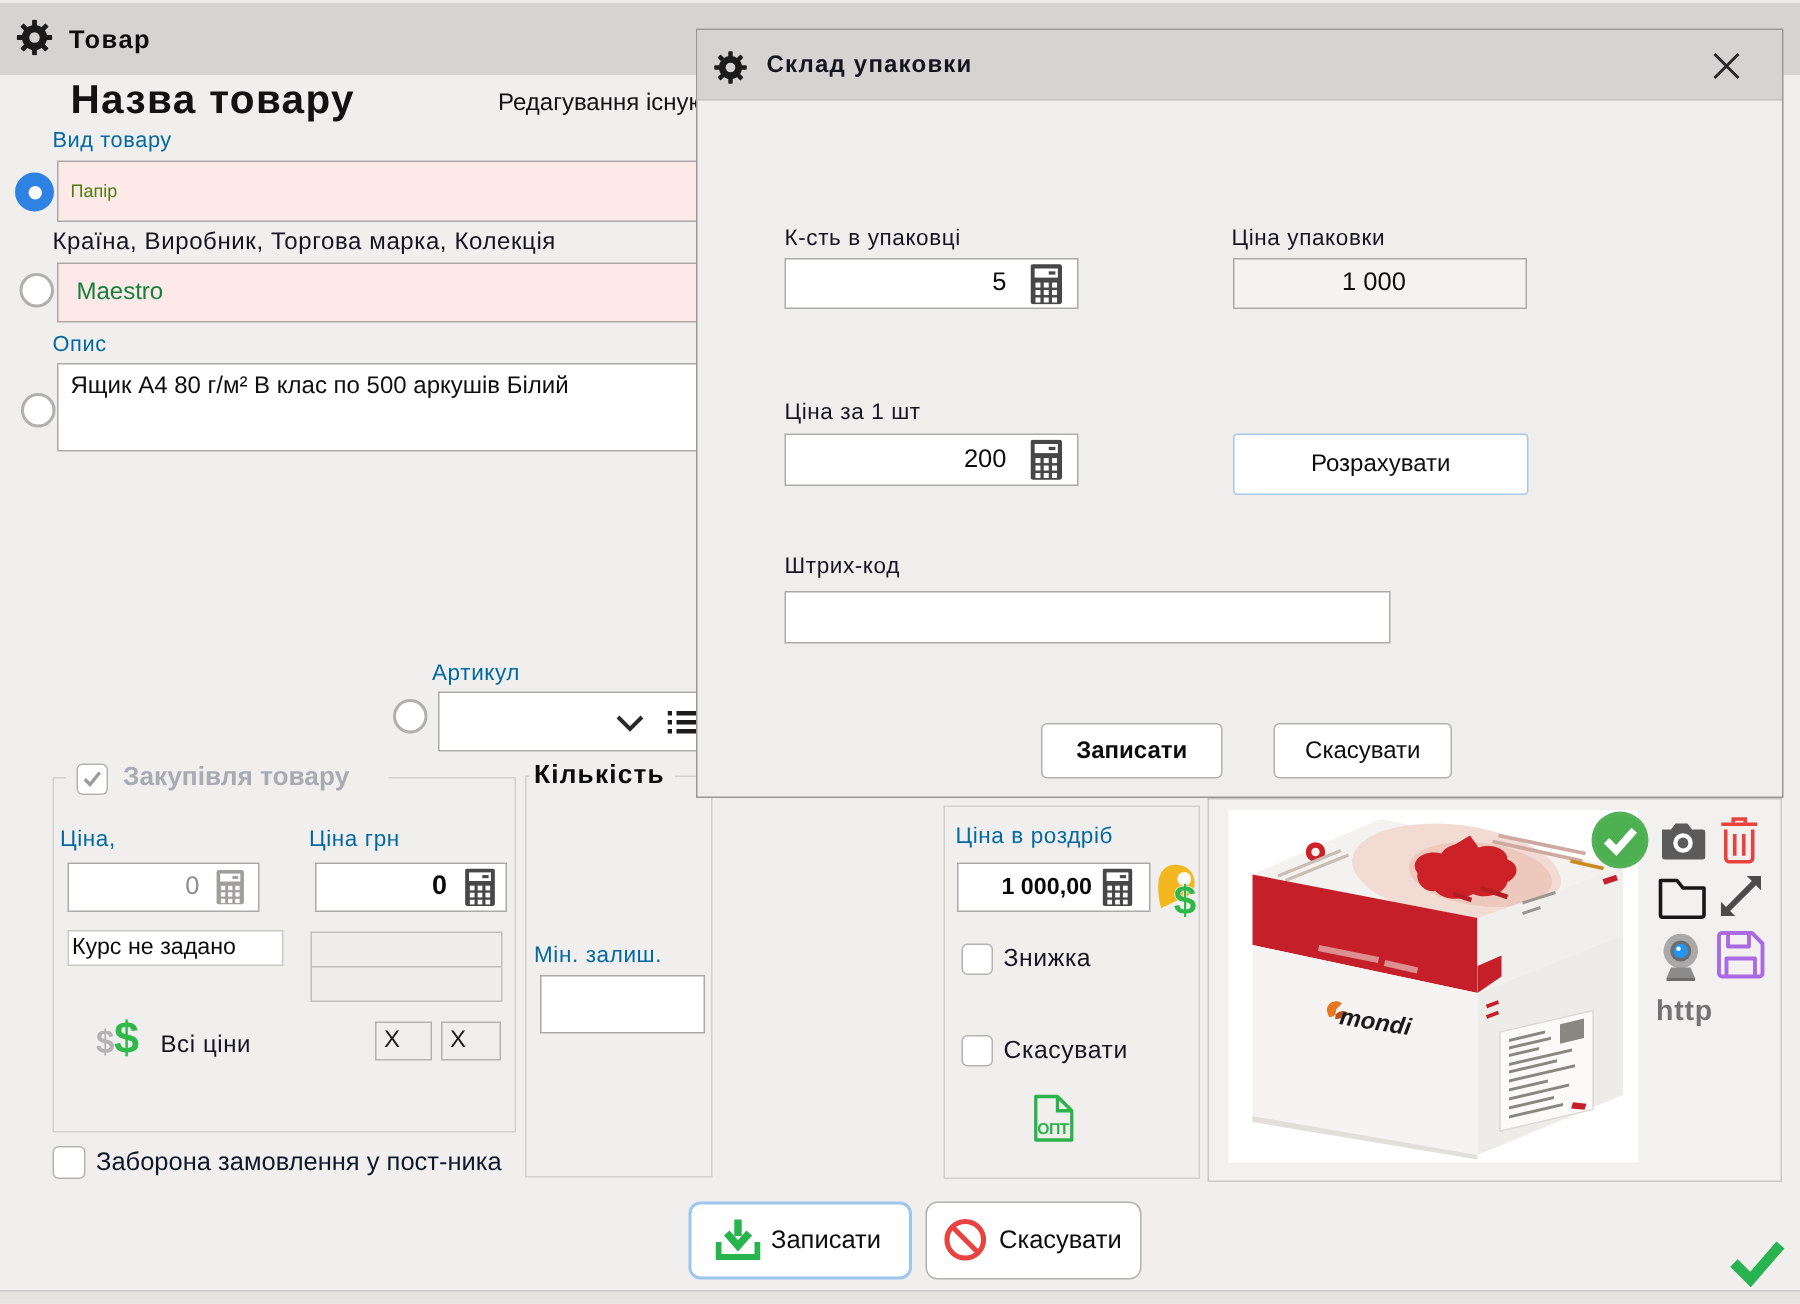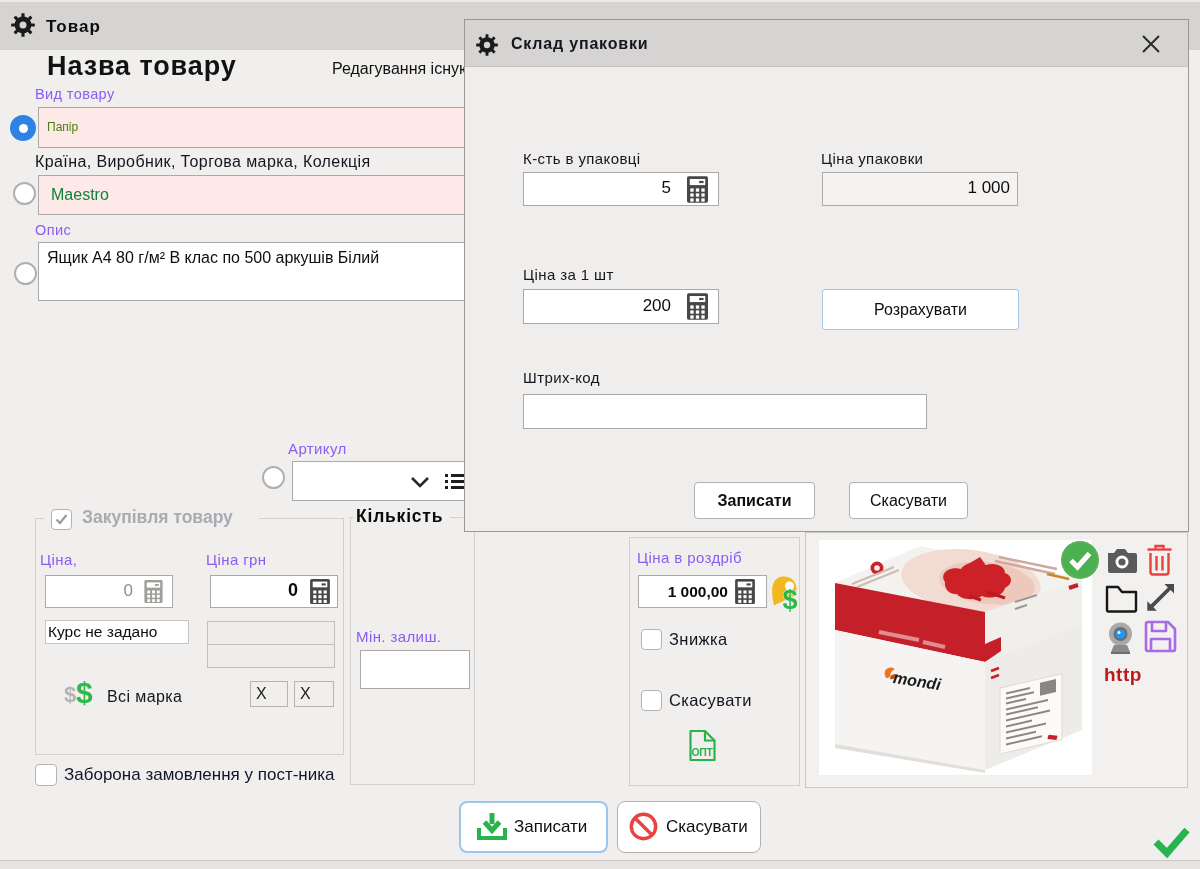--- a/index.html
+++ b/index.html
@@ -1,19 +1,19 @@
 <!DOCTYPE html>
 <html><head>
 <meta charset="utf-8">
 <style>
 html,body{margin:0;padding:0;}
 body{width:1200px;height:869px;overflow:hidden;background:#f0efed;
   font-family:"Liberation Sans", sans-serif;position:relative;}
 .abs{position:absolute;}
-.lblg{color:#8b5cf6;font-size:15px;letter-spacing:0.4px;}
+.lblg{color:#0369a1;font-size:15px;letter-spacing:0.4px;}
 .lbld{color:#15151f;font-size:15px;letter-spacing:0.4px;}
 .inp{position:absolute;background:#fff;border:1px solid #abaaa8;box-sizing:border-box;}
 .pink{background:#fce9e8;}
 .btn{position:absolute;background:#fff;box-sizing:border-box;text-align:center;color:#0e0e0e;}
 .panel{position:absolute;border:1px solid #d3d1ce;box-sizing:border-box;}
 .cbx{position:absolute;width:21px;height:21px;background:#fff;border:1px solid #b5b3b1;border-radius:4px;box-sizing:border-box;}
 .radio{position:absolute;width:23px;height:23px;border-radius:50%;background:#fff;border:2px solid #b2b0ae;box-sizing:border-box;}
 </style>
 </head>
 <body>
@@ -115,21 +115,21 @@
       <rect x="13" y="20" width="3" height="3"></rect>
     </g>
   </svg>
 
 <div class="inp" style="left:45px;top:620px;width:144px;height:24px;border-color:#c9c7c4;line-height:22px;padding-left:2px;font-size:15.5px;color:#0d0d0d;">Курс не задано</div>
 <div class="abs" style="left:207px;top:621px;width:128px;height:47px;background:#eeedeb;border:1px solid #c1bfbc;box-sizing:border-box;"></div>
 <div class="abs" style="left:208px;top:644px;width:126px;height:1px;background:#c1bfbc;"></div>
 
 <div class="abs" style="left:64px;top:682px;font-size:22px;font-weight:bold;color:#b3b3b3;">$</div>
 <div class="abs" style="left:76px;top:676px;font-size:30px;font-weight:bold;color:#2eb84a;">$</div>
-<div class="abs lbld" style="left:107px;top:688px;font-size:16px;">Всі марка</div>
+<div class="abs lbld" style="left:107px;top:688px;font-size:16px;">Всі ціни</div>
 <div class="abs" style="left:250px;top:681px;width:38px;height:26px;border:1px solid #b6b4b2;box-sizing:border-box;font-size:16px;color:#1b1b1b;padding:3px 0 0 5px;">X</div>
 <div class="abs" style="left:294px;top:681px;width:40px;height:26px;border:1px solid #b6b4b2;box-sizing:border-box;font-size:16px;color:#1b1b1b;padding:3px 0 0 5px;">X</div>
 
 <div class="cbx" style="left:35px;top:764px;width:22px;height:22px;"></div>
 <div class="abs" style="left:64px;top:765px;font-size:17px;color:#0f172a;">Заборона замовлення у пост-ника</div>
 
 <div class="panel" style="left:350px;top:517px;width:125px;height:268px;"></div>
 <div class="abs" style="left:353px;top:504px;width:97px;height:26px;background:#f0efed;"></div>
 <div class="abs" style="left:356px;top:506px;font-size:17.5px;font-weight:bold;color:#0b0b0b;letter-spacing:0.8px;">Кількість</div>
 <div class="abs lblg" style="left:356px;top:628px;">Мін. залиш.</div>
@@ -285,21 +285,21 @@
     <path d="M5 31 h19 v2 H5 Z" fill="#6d6d6d"></path>
   </svg>
 <svg class="abs" style="left:1144px;top:620px;" width="33" height="33" viewBox="0 0 33 33">
     <g stroke="#a96ae4" stroke-width="2.6" fill="none" stroke-linejoin="round">
       <path d="M2 4 a2 2 0 0 1 2 -2 h20 l7 7 v20 a2 2 0 0 1 -2 2 H4 a2 2 0 0 1 -2 -2 Z"></path>
       <path d="M8 2 v9 h14 v-9"></path>
       <path d="M7 31 v-12 h19 v12"></path>
     </g>
   </svg>
 
-<div class="abs" style="left:1104px;top:664px;font-size:19px;font-weight:bold;color:#b91c1c;letter-spacing:0.5px;text-align:center;">http</div>
+<div class="abs" style="left:1104px;top:664px;font-size:19px;font-weight:bold;color:#737373;letter-spacing:0.5px;text-align:center;">http</div>
 
 <div class="abs" style="left:464px;top:19px;width:725px;height:513px;background:#efeeec;border:1px solid #9a9896;box-sizing:border-box;">
   <div style="position:absolute;left:0;top:0;width:100%;height:47px;background:#d6d4d2;border-bottom:1px solid #c6c4c1;box-sizing:border-box;"></div>
   <svg class="abs" style="left:11px;top:14px" width="22" height="22" viewBox="0 0 24 24">
       <g fill="#1b1b1b">
         <circle cx="12" cy="12" r="8.4"></circle>
         <g>
           <rect x="10.4" y="0.2" width="3.2" height="5" rx="0.6"></rect>
           <rect x="10.4" y="0.2" width="3.2" height="5" rx="0.6" transform="rotate(45 12 12)"></rect>
           <rect x="10.4" y="0.2" width="3.2" height="5" rx="0.6" transform="rotate(90 12 12)"></rect>
@@ -332,21 +332,21 @@
         <rect x="8" y="15.5" width="3" height="3"></rect>
         <rect x="13" y="15.5" width="3" height="3"></rect>
         <rect x="3" y="20" width="3" height="3"></rect>
         <rect x="8" y="20" width="3" height="3"></rect>
         <rect x="13" y="20" width="3" height="3"></rect>
       </g>
     </svg>
 
   <div class="abs lbld" style="left:356px;top:130px;">Ціна упаковки</div>
   <div class="inp" style="left:357px;top:152px;width:196px;height:34px;background:#f4f3f1;"></div>
-  <div class="abs" style="left:357px;top:158px;width:188px;text-align:right;font-size:17px;color:#0d0d0d;">1 000</div>
+  <div class="abs" style="left:357px;top:158px;width:188px;text-align:center;font-size:17px;color:#0d0d0d;">1 000</div>
 
   <div class="abs lbld" style="left:58px;top:246px;">Ціна за 1 шт</div>
   <div class="inp" style="left:58px;top:269px;width:196px;height:35px;"></div>
   <div class="abs" style="left:58px;top:276px;width:148px;text-align:right;font-size:17px;color:#0d0d0d;">200</div>
   <svg class="abs" style="left:222px;top:273px;" width="21" height="27" viewBox="0 0 19 24">
       <rect width="19" height="24" rx="1.5" fill="#474747"></rect>
       <rect x="2.5" y="2.5" width="14" height="5.5" fill="#fff"></rect>
       <rect x="11" y="4.2" width="4" height="2" fill="#474747"></rect>
       <g fill="#fff">
         <rect x="3" y="11" width="3" height="3"></rect>

